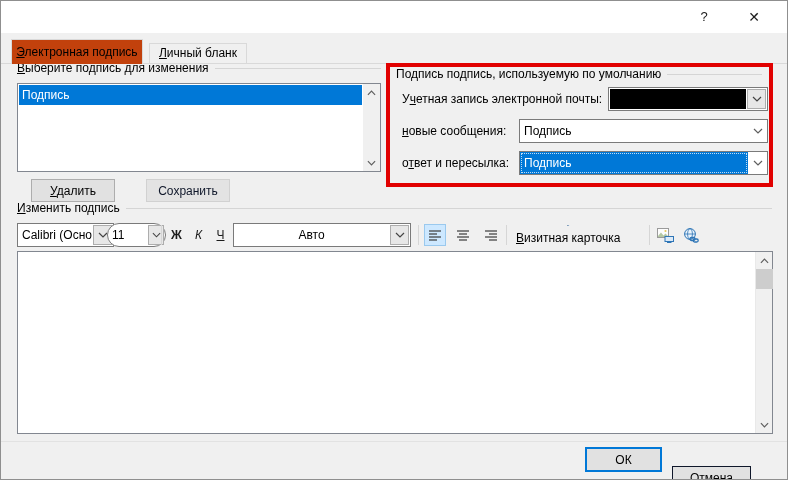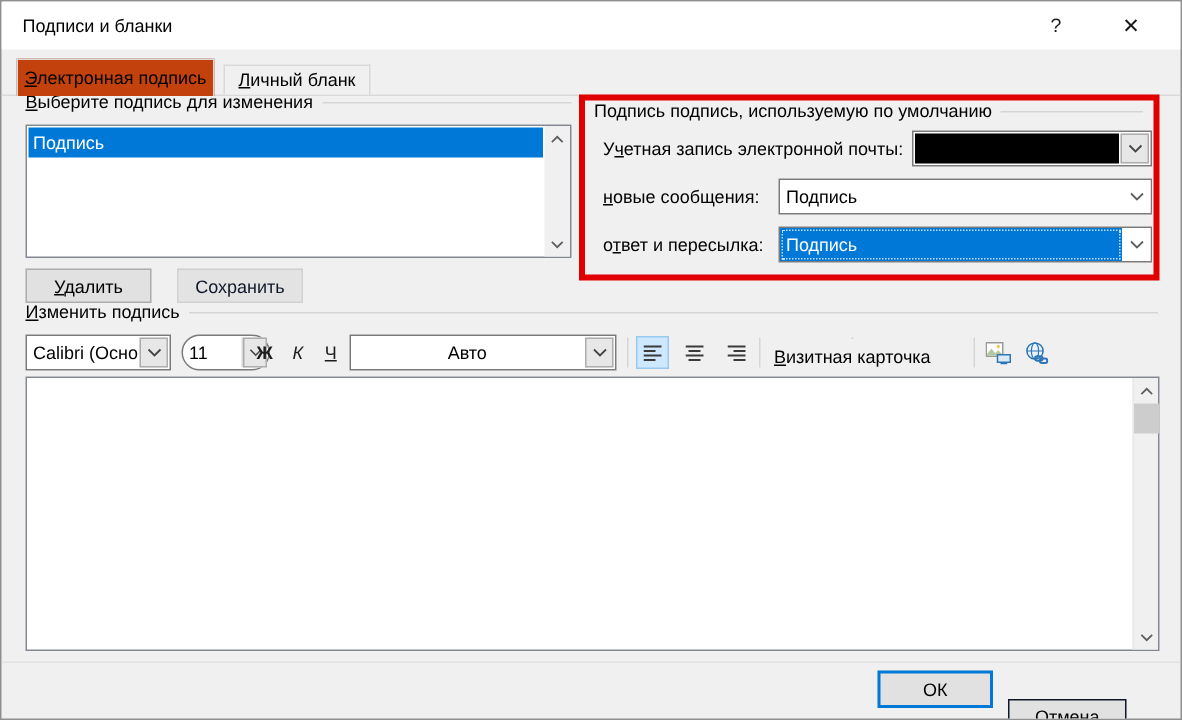--- a/index.html
+++ b/index.html
@@ -25,21 +25,21 @@
   
   .group{position:absolute;display:flex;align-items:center;gap:6px;}
   .group .gl{flex:1;height:1px;background:#d5d5d5;}
   
   .listbox{position:absolute;left:16px;top:82px;width:364px;height:89px;background:#fff;border:1px solid #828790;}
   .list-item-selected{position:absolute;left:1px;top:1px;right:18px;height:20px;background:#0078d7;color:#fff;line-height:20px;padding-left:3px;}
   .vscroll{position:absolute;top:0;right:0;width:17px;height:100%;background:#f0f0f0;display:flex;flex-direction:column;justify-content:space-between;align-items:center;}
   .varrow{width:17px;height:17px;display:flex;align-items:center;justify-content:center;}
   
   .btnrow{position:absolute;left:16px;top:178px;display:flex;gap:17px;}
-  .wbtn{height:23px;background:#e1e1e1;border:1px solid #adadad;font-family:inherit;font-size:12px;color:#000;padding:0 6px;}
+  .wbtn{height:23px;background:#e1e1e1;border:1px solid #adadad;font-family:inherit;font-size:12px;color:#000;padding:0 6px;margin-left:14px;}
   .btnrow .wbtn{width:84px;}
   .btnrow .wbtn.wide{width:94px;}
   .wbtn:disabled,.wbtn.disabled{background:#e3e3e3;border-color:#d1d1d1;color:#0f172a;}
   
   .redbox{position:absolute;left:385px;top:62px;width:387px;height:124px;border:4px solid #e10000;z-index:5;pointer-events:none;}
   .defpanel{position:absolute;left:389px;top:66px;width:379px;height:116px;}
   .defpanel .group{left:6px;top:0;width:366px;}
   .defrow-label{position:absolute;left:12px;height:24px;line-height:24px;}
   .combo{position:absolute;height:24px;background:#fff;border:1px solid #7a7a7a;display:flex;align-items:stretch;}
   .combo-value{flex:1;line-height:22px;padding-left:4px;overflow:hidden;white-space:nowrap;}
@@ -66,21 +66,20 @@
   .footline{position:absolute;left:0;top:440px;width:100%;height:1px;background:#e2e2e2;}
   .okbtn{position:absolute;left:584px;top:446px;width:77px;height:25px;background:#e1e1e1;border:2px solid #0078d7;font-family:inherit;font-size:12px;}
   .cancelbtn{position:absolute;left:671px;top:465px;width:79px;height:23px;background:#e1e1e1;border:1px solid #0f172a;font-family:inherit;font-size:12px;}
 </style>
 </head>
 <body>
 
 <div class="dialog">
 
   <div class="titlebar">
-    <span class="title">Подписи и бланки</span>
     <div class="tb-btn tb-help">?</div>
     <div class="tb-btn tb-close">✕</div>
   </div>
 
   <div class="tabline"></div>
   <div class="tab tab-active">
     <span><u>Э</u>лектронная подпись</span>
   </div>
   <div class="tab tab-inactive">
     <span><u>Л</u>ичный бланк</span>
@@ -157,21 +156,21 @@
   </div>
 
   <div class="combo toolbar-item" style="left:16px;width:97px;">
     <span class="combo-value">Calibri (Основной те</span>
     <span class="combo-btn gray">
       <svg width="10" height="6" viewBox="0 0 10 6">
           <path d="M1 1 L5 5 L9 1" fill="none" stroke="#444" stroke-width="1.2"></path>
         </svg>
     </span>
   </div>
-  <div class="combo toolbar-item" style="left:120px;width:59px;border-radius:12px;">
+  <div class="combo toolbar-item" style="left:106px;width:59px;border-radius:12px;">
     <span class="combo-value">11</span>
     <span class="combo-btn gray" style="width:16px;">
       <svg width="9" height="6" viewBox="0 0 10 6">
           <path d="M1 1 L5 5 L9 1" fill="none" stroke="#444" stroke-width="1.2"></path>
         </svg>
     </span>
   </div>
   <div class="tsep" style="left:160px;"></div>
 
   <button class="fmtbtn b" style="left:166px;">Ж</button>

